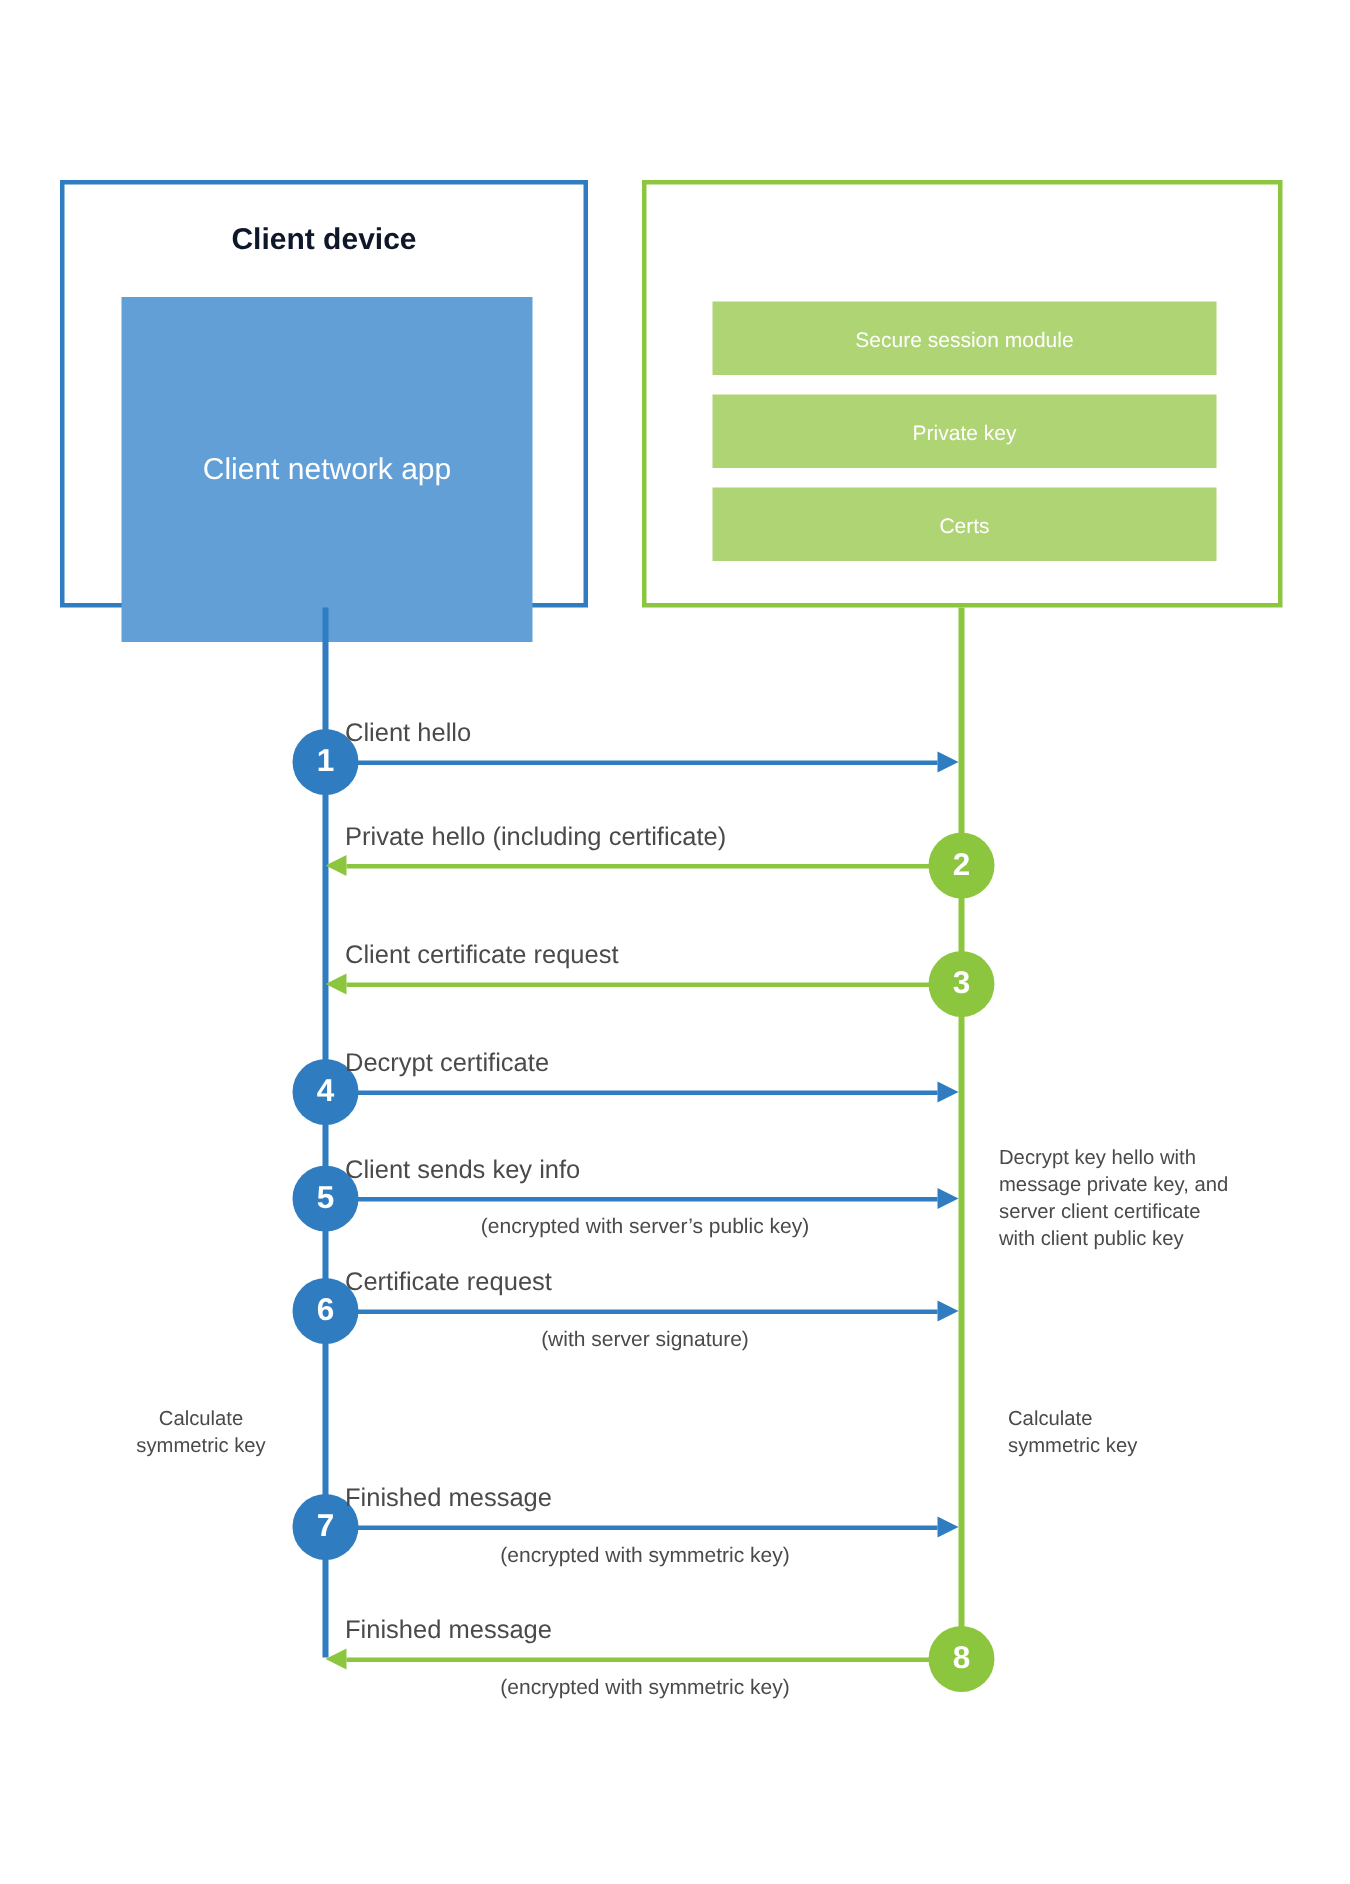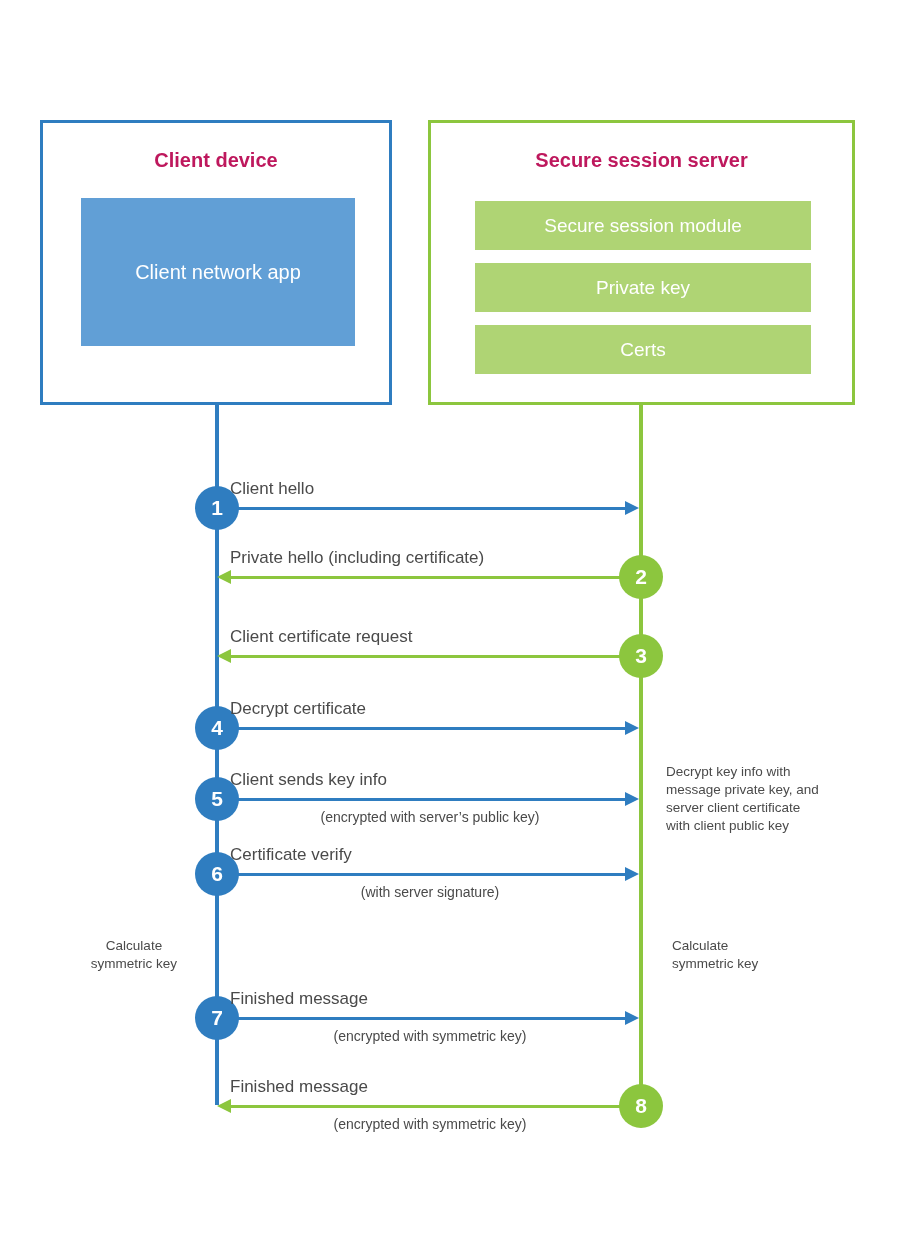--- a/index.html
+++ b/index.html
@@ -52,50 +52,50 @@
     border: 3px solid #8cc63e;
   }
   .actor-title {
     position: absolute;
     left: 0;
     right: 0;
     top: 26px;
     text-align: center;
     font-size: 20px;
     font-weight: bold;
-    color: #be185d;
+    color: #0f172a;
   }
 
   .client-app {
     position: absolute;
     left: 38px;
     top: 75px;
     width: 274px;
-    height: 148px;
+    height: 230px;
     background: #619fd6;
     color: #ffffff;
     font-size: 20px;
     line-height: 28px;
     display: flex;
     align-items: center;
     justify-content: center;
     text-align: center;
   }
 
   .server-bars {
     position: absolute;
     left: 44px;
     top: 78px;
     width: 336px;
   }
   .server-bar {
     height: 49px;
     background: #afd474;
     color: #ffffff;
-    font-size: 19px;
+    font-size: 14px;
     display: flex;
     align-items: center;
     justify-content: center;
     margin-bottom: 13px;
   }
 
   
   .lifeline {
     position: absolute;
     width: 4px;
@@ -210,21 +210,20 @@
 
 <div id="page">
 
 
   <div class="actor-box client">
     <div class="actor-title">Client device</div>
     <div class="client-app">Client network app</div>
   </div>
 
   <div class="actor-box server">
-    <div class="actor-title">Secure session server</div>
     <div class="server-bars">
       <div class="server-bar">Secure session module</div>
       <div class="server-bar">Private key</div>
       <div class="server-bar">Certs</div>
     </div>
   </div>
 
   <div class="lifeline client-line"></div>
   <div class="lifeline server-line"></div>
 
@@ -261,42 +260,42 @@
     <div class="arrowhead right blue" style="left:625px;"></div>
     <div class="step-badge blue" style="left:195px;">5</div>
     <div class="msg-label">Client sends key info</div>
     <div class="msg-sublabel">(encrypted with server’s public key)</div>
   </div>
 
   <div class="msg" style="top:873px">
     <div class="msg-line blue" style="left:217px; width:408px;"></div>
     <div class="arrowhead right blue" style="left:625px;"></div>
     <div class="step-badge blue" style="left:195px;">6</div>
-    <div class="msg-label">Certificate verify</div>
+    <div class="msg-label">Certificate request</div>
     <div class="msg-sublabel">(with server signature)</div>
   </div>
 
   <div class="msg" style="top:1017px">
     <div class="msg-line blue" style="left:217px; width:408px;"></div>
     <div class="arrowhead right blue" style="left:625px;"></div>
     <div class="step-badge blue" style="left:195px;">7</div>
     <div class="msg-label">Finished message</div>
     <div class="msg-sublabel">(encrypted with symmetric key)</div>
   </div>
 
   <div class="msg" style="top:1105px">
     <div class="msg-line green" style="left:231px; width:410px;"></div>
     <div class="arrowhead left green" style="left:217px;"></div>
     <div class="step-badge green" style="left:619px;">8</div>
     <div class="msg-label">Finished message</div>
     <div class="msg-sublabel">(encrypted with symmetric key)</div>
   </div>
 
   <div class="side-note server-decrypt">
-    <span class="nl">Decrypt key info with</span>
+    <span class="nl">Decrypt key hello with</span>
     <span class="nl">message private key, and</span>
     <span class="nl">server client certificate</span>
     <span class="nl">with client public key</span>
   </div>
 
   <div class="side-note client-calc">
     <span class="nl">Calculate</span>
     <span class="nl">symmetric key</span>
   </div>
 

